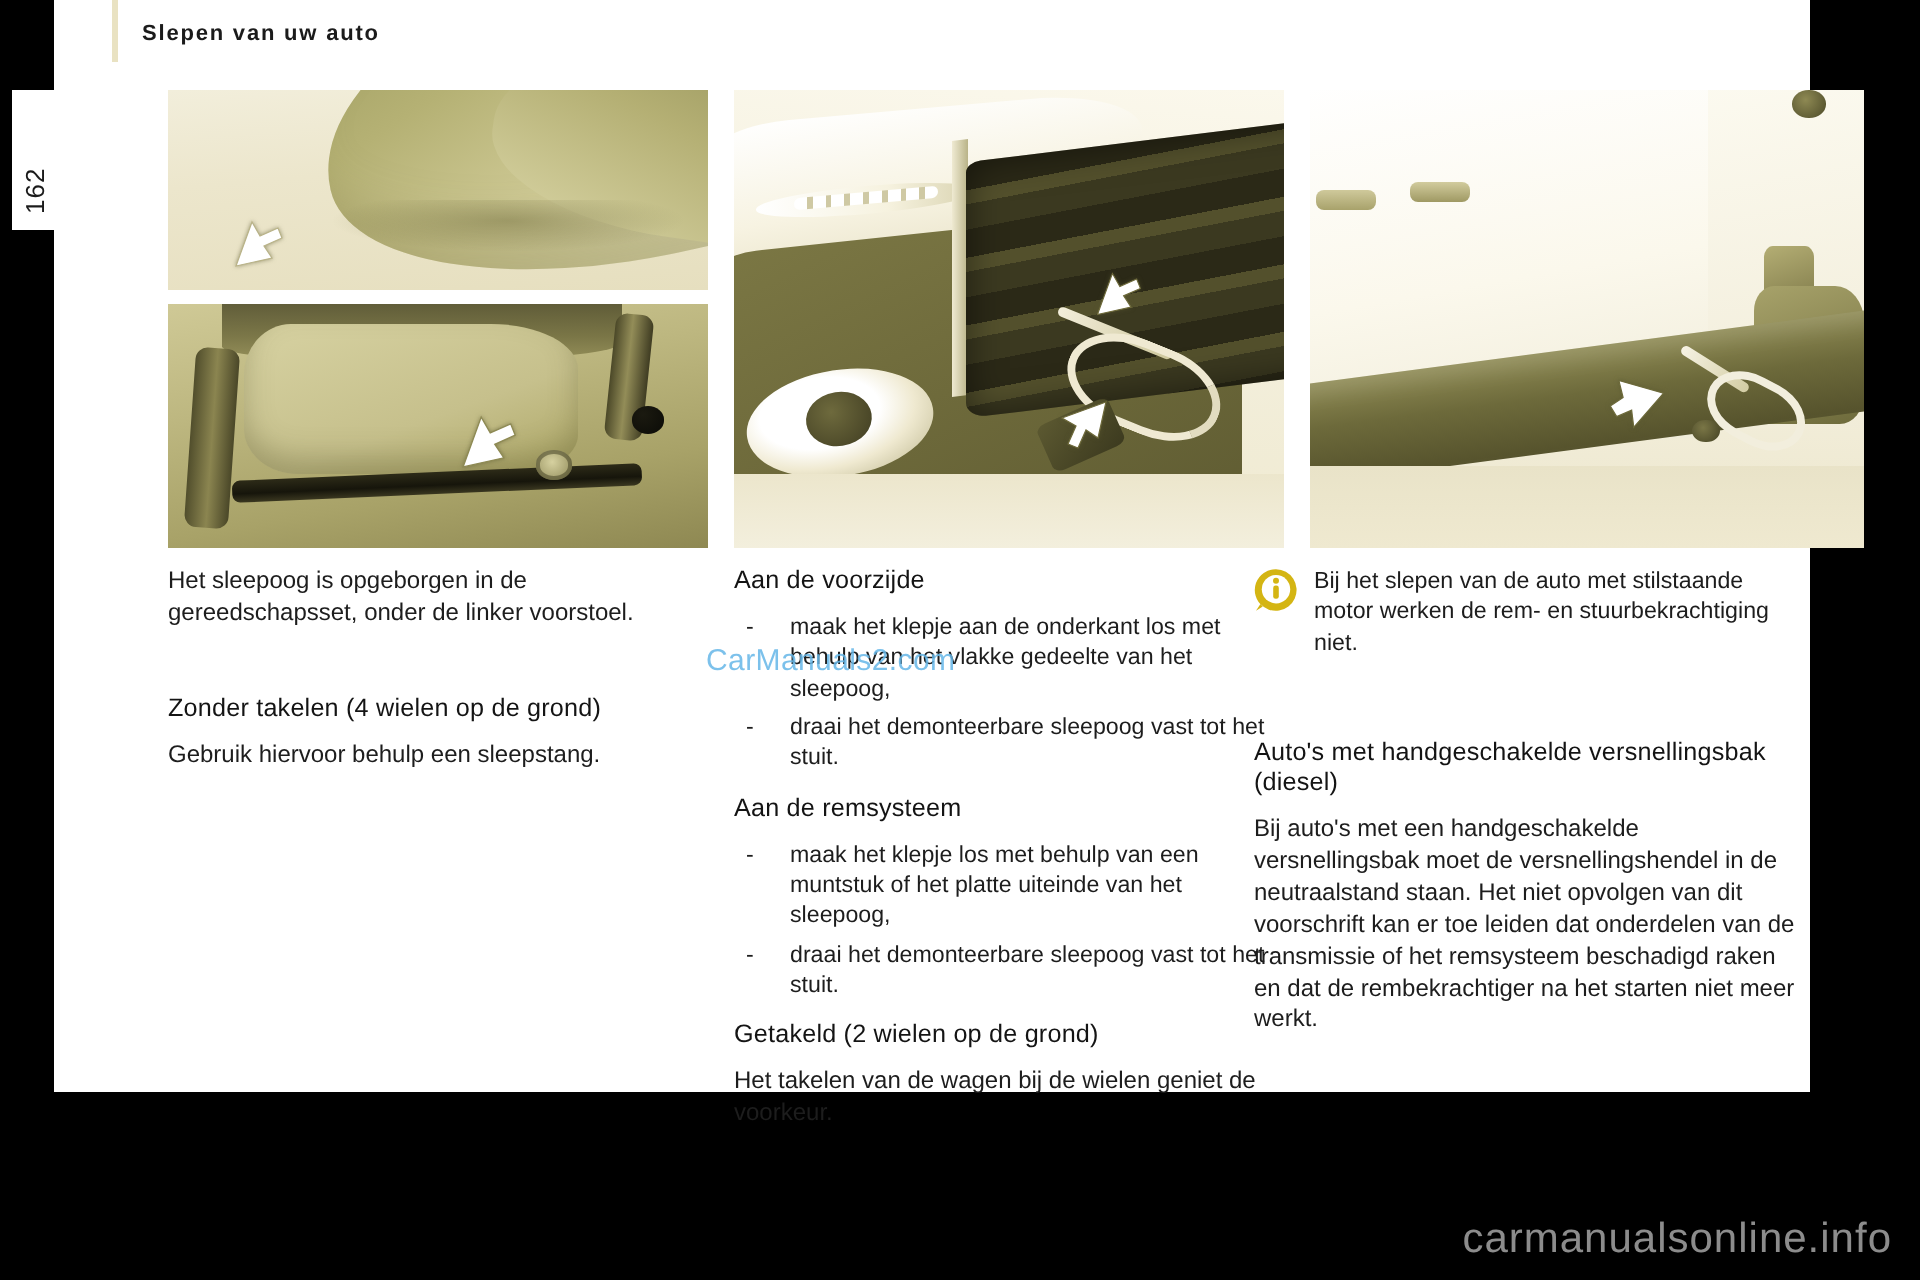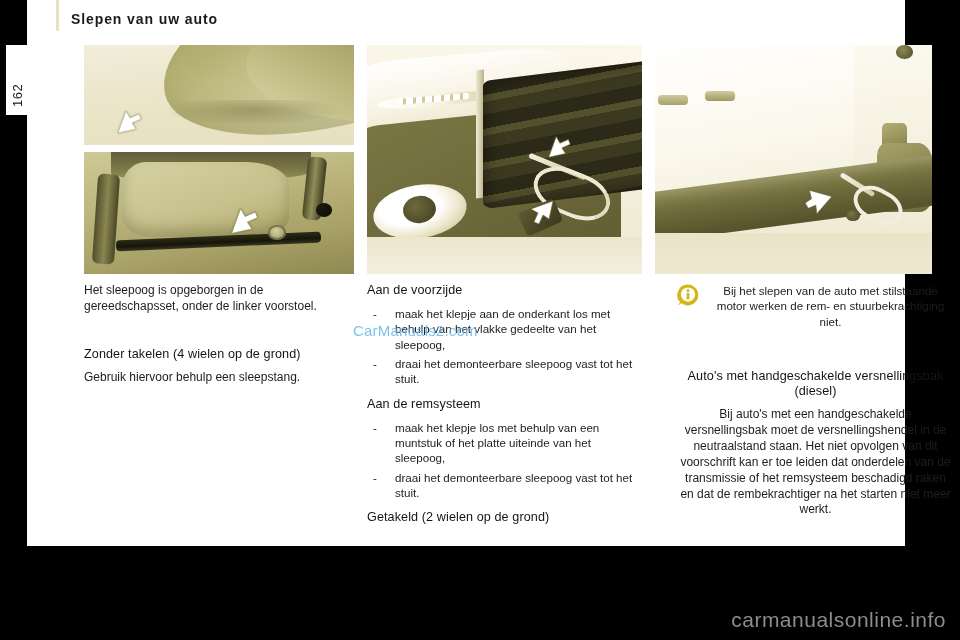--- a/index.html
+++ b/index.html
@@ -15,21 +15,21 @@
     position:absolute;left:27px;top:0;width:878px;height:546px;
     background:#ffffff;
   }
   
   #header-rule{
     position:absolute;left:29px;top:0;width:3px;height:31px;
     background:#e9e2c2;
   }
   #chapter-title{
     position:absolute;left:44px;top:11px;
-    font-size:14px;font-weight:bold;color:#1b1b1b;
+    font-size:11px;font-weight:bold;color:#1b1b1b;
     letter-spacing:0.9px;white-space:nowrap;
   }
   #page-number-wrap{
     position:absolute;left:6px;top:45px;width:22px;height:70px;
     background:#ffffff;
   }
   #page-number-wrap span{
     position:absolute;left:4px;top:62px;
     font-size:13px;color:#1b1b1b;letter-spacing:0.5px;
     transform:rotate(-90deg);transform-origin:left top;
@@ -192,21 +192,21 @@
      background:linear-gradient(180deg,#e9e3c8,#efe9d0);}
 
   
   .arrow{position:absolute;width:0;height:0;}
   .arrow svg{display:block;filter:drop-shadow(0 0 1px rgba(90,88,50,.55));}
 
   
   .col{position:absolute;top:283px;}
   #col-left{left:57px;width:270px;}
   #col-mid{left:340px;width:275px;}
-  #col-right{left:650px;width:277px;text-align:center;}
+  #col-right{left:600px;width:277px;}
 
   h2.head-caps{
     margin:0 0 9px 0;font-size:13px;font-weight:bold;color:#141414;
     letter-spacing:.3px;line-height:1.15;
   }
   h3.head{
     margin:0 0 8px 0;font-size:12.6px;font-weight:normal;color:#141414;
     letter-spacing:.1px;line-height:1.2;
   }
   p.body{
@@ -351,20 +351,21 @@
       <li>
         <span class="dash">-</span>
         <span>maak het klepje los met behulp van een muntstuk of het platte uiteinde van het sleepoog,</span>
       </li>
       <li>
         <span class="dash">-</span>
         <span>draai het demonteerbare sleepoog vast tot het stuit.</span>
       </li>
     </ul>
     <h3 class="head">Getakeld (2 wielen op de grond)</h3>
+    <p class="body">Het takelen van de wagen bij de wielen geniet de voorkeur.</p>
   </div>
 
   <div class="col" id="col-right">
     <div class="note">
       <span class="info-icon">
         <svg width="22" height="22" viewBox="0 0 22 22">
           <path d="M11 0.6 A10.4 10.4 0 1 1 3.2 18.0 L1.0 21.4 L4.4 19.2 A10.4 10.4 0 0 1 11 0.6 Z" fill="#d4b513"></path>
           <circle cx="11" cy="10.6" r="7.1" fill="#ffffff"></circle>
           <circle cx="11" cy="6.4" r="1.5" fill="#d4b513"></circle>
           <rect x="9.6" y="8.8" width="2.8" height="6.6" rx="1.2" fill="#d4b513"></rect>

